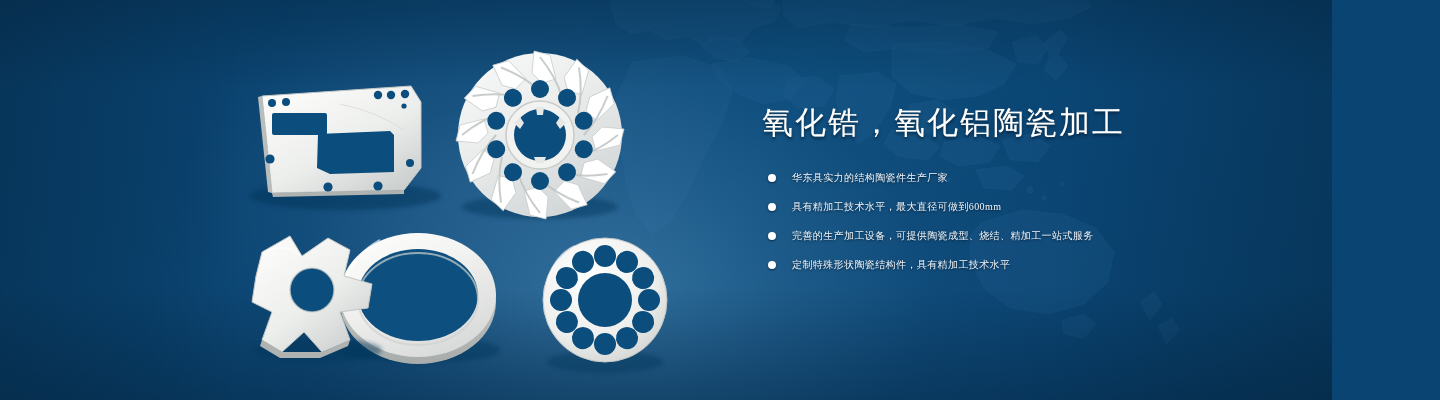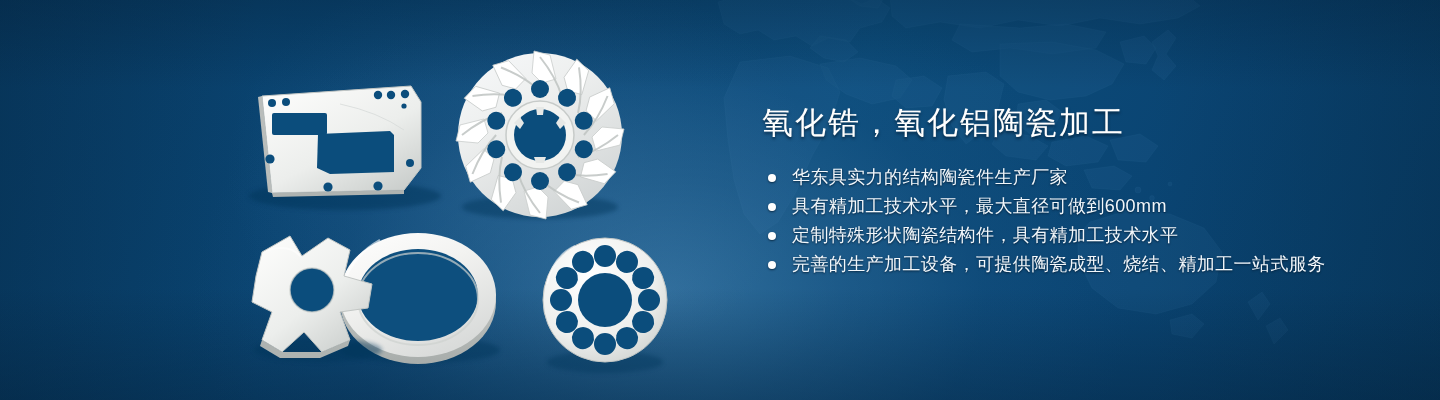--- a/index.html
+++ b/index.html
@@ -1,19 +1,19 @@
 <!DOCTYPE html>
 <html><head>
 <meta charset="utf-8">
 <style>
   html,body{margin:0;padding:0;background:#0a4472;}
   *{box-sizing:border-box;}
   #banner{
-    position:relative;width:1440px;height:400px;overflow:hidden;
-    font-family:Liberation Sans, sans-serif;
+    position:relative;width:1332px;height:400px;overflow:hidden;
+    font-family:Liberation Serif, serif;
     background:#ec4899;
   }
   
   .bg-base{
     position:absolute;inset:0;
     background:linear-gradient(115deg,#093e68 0%,#0a4674 32%,#0c4d7c 55%,#0a4472 78%,#083d66 100%);
   }
   .bg-glow{
     position:absolute;inset:0;
     background:radial-gradient(ellipse 620px 420px at 46% 74%,
@@ -47,21 +47,21 @@
   .copy{position:absolute;left:762px;top:104px;width:620px;}
   .headline{
     font-size:31px;line-height:1.2;letter-spacing:2px;color:#ffffff;
     font-weight:400;
     text-shadow:0 2px 3px rgba(2,24,44,0.75), 0 0 1px rgba(255,255,255,0.35);
     white-space:nowrap;
   }
   .bullets{list-style:none;margin:26px 0 0 6px;padding:0;}
   .bullets li{
     position:relative;padding-left:24px;margin-bottom:8px;
-    font-size:18px;line-height:21px;color:#f2f7fb;letter-spacing:0.4px;
+    font-size:10px;line-height:21px;color:#f2f7fb;letter-spacing:0.4px;
     text-shadow:0 1px 2px rgba(2,24,44,0.8);
     white-space:nowrap;
   }
   .bullets li .dot{
     position:absolute;left:0;top:7px;width:8px;height:8px;border-radius:50%;
     background:#ffffff;box-shadow:0 1px 2px rgba(2,24,44,0.7);
   }
 </style>
 </head>
 <body>
@@ -361,18 +361,18 @@
         <path d="M-58 -16 Q-52 -44 -30 -54" fill="none" stroke="#ffffff" stroke-width="2" opacity="0.55"></path>
       </g>
     </svg>
   </div>
 
   <div class="copy">
     <div class="headline">氧化锆，氧化铝陶瓷加工</div>
     <ul class="bullets">
       <li><span class="dot"></span><span>华东具实力的结构陶瓷件生产厂家</span></li>
       <li><span class="dot"></span><span>具有精加工技术水平，最大直径可做到600mm</span></li>
+      <li><span class="dot"></span><span>完善的生产加工设备，可提供陶瓷成型、烧结、精加工一站式服务</span></li>
       <li><span class="dot"></span><span>定制特殊形状陶瓷结构件，具有精加工技术水平</span></li>
-      <li><span class="dot"></span><span>完善的生产加工设备，可提供陶瓷成型、烧结、精加工一站式服务</span></li>
     </ul>
   </div>
 
 </div>
 
 </body></html>

